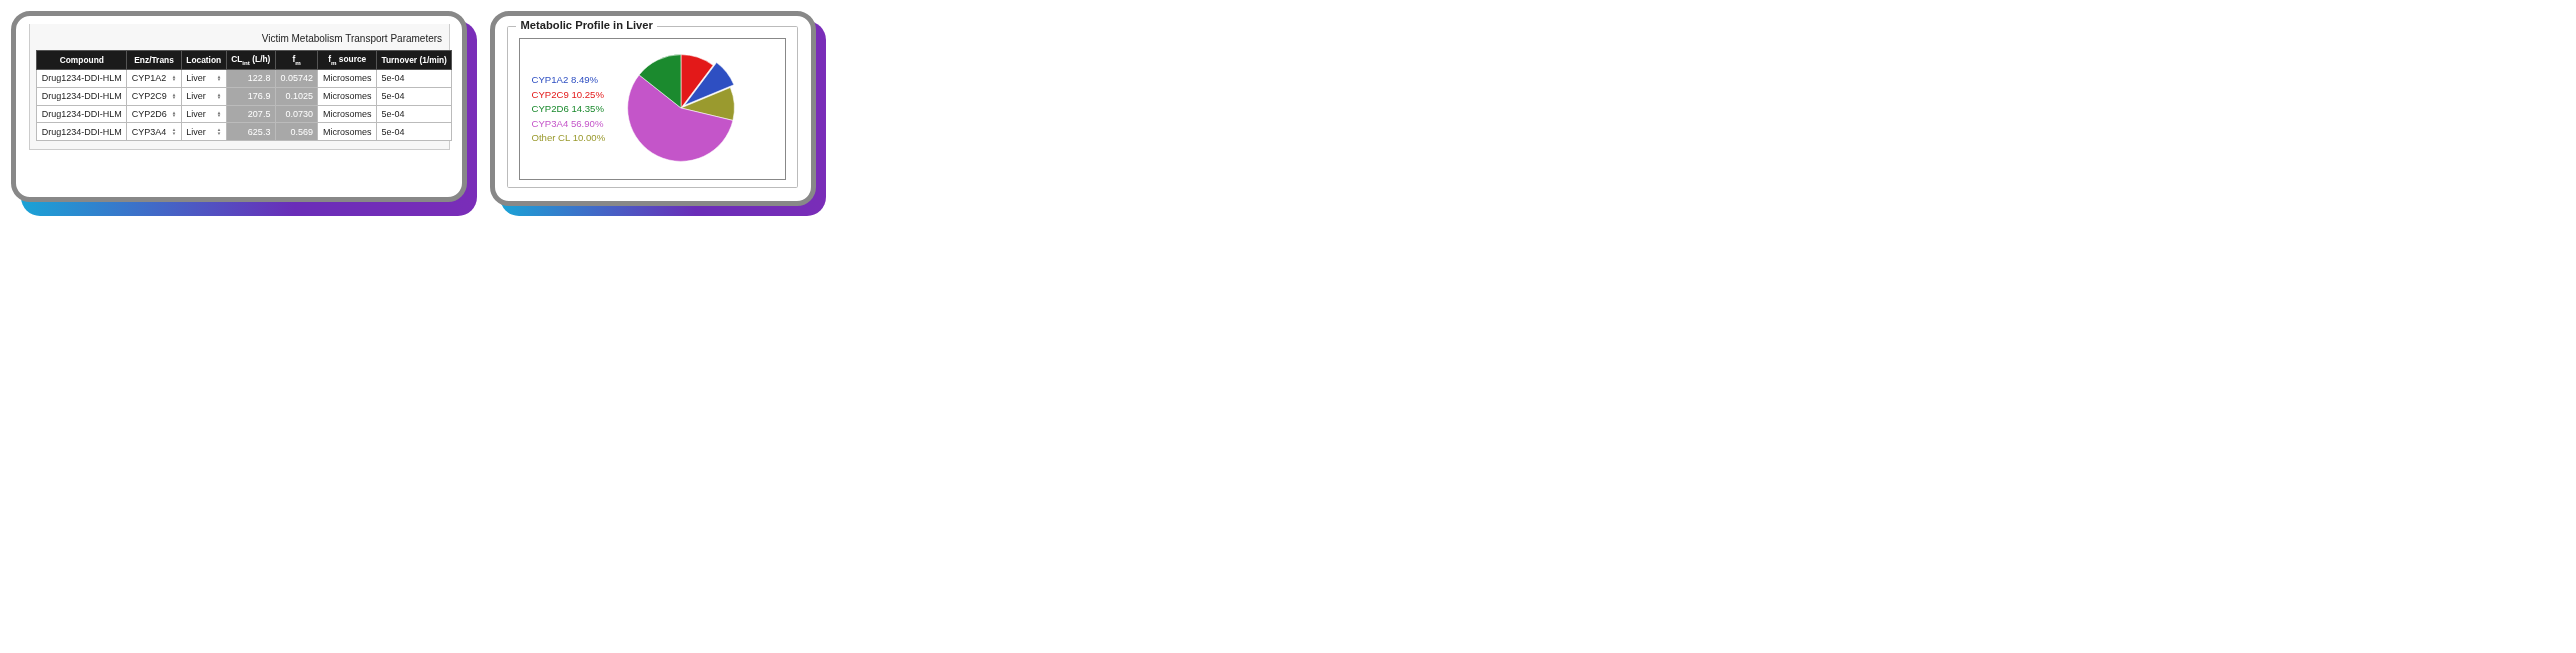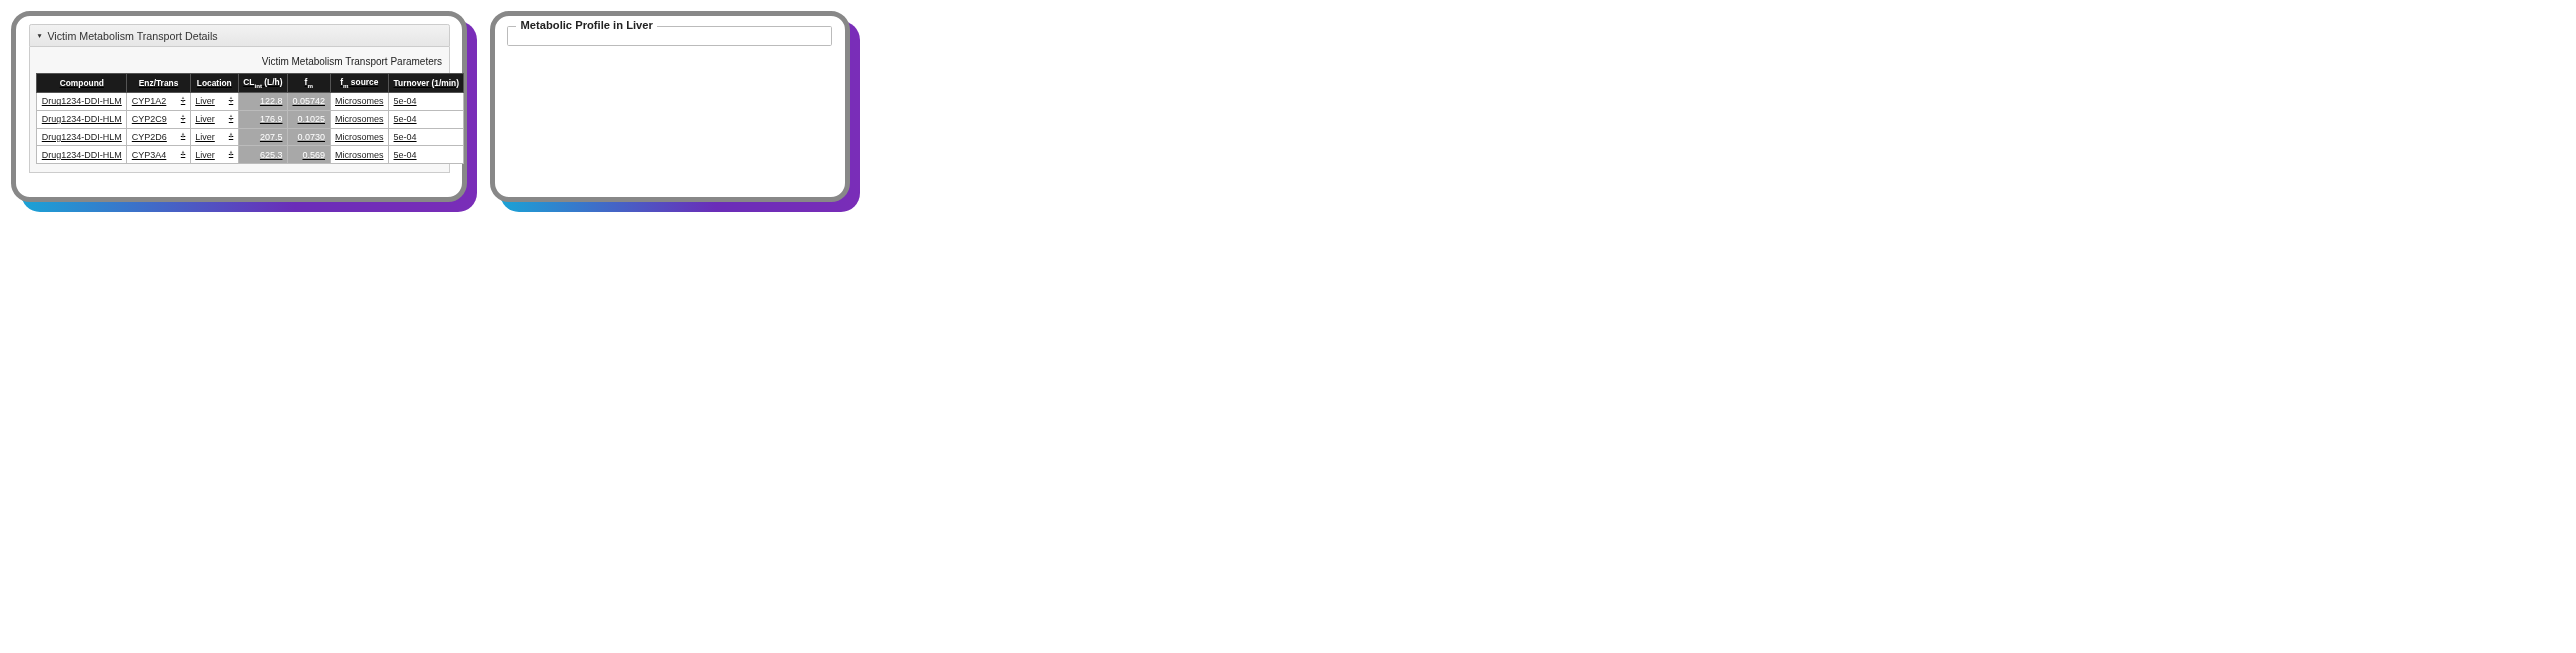--- a/index.html
+++ b/index.html
@@ -23,21 +23,21 @@
   }
   .card {
     position: relative;
     background: #fff;
     border: 5.6px solid #888;
     border-radius: 19px;
     padding: 7.9px 12.4px 12.4px 12.4px;
     z-index: 1;
   }
   .left-card { width: 456px; min-height: 191px; }
-  .right-card { width: 360px; min-height: 191px; }
+  .right-card { width: 326px; min-height: 191px; }
 
   
   .panel-head {
     background: linear-gradient(#f2f2f2, #e6e6e6);
     border: 0.6px solid #ccc;
     border-radius: 2.2px 2.2px 0 0;
     padding: 4.5px 6.7px;
     display: flex;
     align-items: center;
     gap: 4.5px;
@@ -52,21 +52,21 @@
     padding: 6.7px 6.7px 7.9px 6.7px;
   }
   .subhead {
     font-size: 10px;
     color: #222;
     margin: 2.2px 0 5.6px 1.1px;
     text-align: right;
   }
 
   
-  table { border-collapse: collapse; width: 100%; background:#14532d;text-decoration:underline; }
+  table { border-collapse: collapse; width: 100%; background:#14532d; }
   th {
     background: #1b1b1b;
     color: #fff;
     font-weight: bold;
     font-size: 8.4px;
     padding: 3.4px 4.5px;
     border: 0.6px solid #555;
     text-align: center;
     white-space: nowrap;
   }
@@ -82,21 +82,22 @@
   td.grey {
     background: #a8a8a8;
     color: #fff;
     text-align: right;
     margin-left: 40px;
   }
   td.right { }
   .sel-cell {
     display: flex;
     justify-content: space-between;
-    gap: 14px;
+    align-items: center;
+    gap: 5px;
   }
   .spin {
     display: inline-flex;
     flex-direction: column;
     line-height: 3.4px;
     font-size: 4.5px;
     color: #777;
     cursor: pointer;
   }
 
@@ -130,24 +131,20 @@
   .legend-item { white-space: nowrap; }
   .pie-holder { flex: 0 0 auto; }
 </style>
 </head>
 <body>
 
 <div class="card-wrap">
   <div class="shadow-gradient"></div>
   <div class="card left-card">
 
-    <div class="panel-head">
-      <span class="tri">▼</span>
-      <span>Victim Metabolism Transport Details</span>
-    </div>
 
     <div class="panel-body">
       <div class="subhead">Victim Metabolism Transport Parameters</div>
 
       <table>
         <thead>
           <tr>
             <th>Compound</th>
             <th>Enz/Trans</th>
             <th>Location</th>
@@ -270,16 +267,34 @@
   </div>
 </div>
 
 <div class="card-wrap">
   <div class="shadow-gradient"></div>
   <div class="card right-card">
 
     <div class="fieldset">
       <div class="legend-title">Metabolic Profile in Liver</div>
 
+      <div class="inner-box">
+        <div class="legend-list" id="legend">
+            <div class="legend-item" style="color: rgb(46, 79, 194);">CYP1A2 8.49%</div>
+            <div class="legend-item" style="color: rgb(227, 25, 25);">CYP2C9 10.25%</div>
+            <div class="legend-item" style="color: rgb(27, 138, 46);">CYP2D6 14.35%</div>
+            <div class="legend-item" style="color: rgb(196, 85, 201);">CYP3A4 56.90%</div>
+            <div class="legend-item" style="color: rgb(154, 154, 46);">Other CL 10.00%</div>
+          </div>
+        <div class="pie-holder">
+          <svg id="pie" width="118" height="118" viewBox="0 0 210 210">
+              <path d="M 105 105 L 105 10 A 95 95 0 0 1 162.03992140595898 29.029957443726403 Z" fill="#e31919" stroke="#fff" stroke-width="1"></path>
+              <path d="M 111.31969938365249 100.0947579366292 L 168.35962078961148 24.124715380355596 A 95 95 0 0 1 199.06539517517422 63.68469243185805 Z" fill="#2e4fc2" stroke="#fff" stroke-width="1"></path>
+              <path d="M 105 105 L 192.7456957915217 68.58993449522886 A 95 95 0 0 1 197.38905861730277 127.11926417873329 Z" fill="#9a9a2e" stroke="#fff" stroke-width="1"></path>
+              <path d="M 105 105 L 197.38905861730277 127.11926417873329 A 95 95 0 1 1 30.450355511237774 46.11578728895866 Z" fill="#c455c9" stroke="#fff" stroke-width="1"></path>
+              <path d="M 105 105 L 30.450355511237774 46.11578728895866 A 95 95 0 0 1 104.94030974350915 10.000018752247755 Z" fill="#1b8a2e" stroke="#fff" stroke-width="1"></path>
+            </svg>
+        </div>
+      </div>
     </div>
   </div>
 </div>
 
 
 </body></html>

